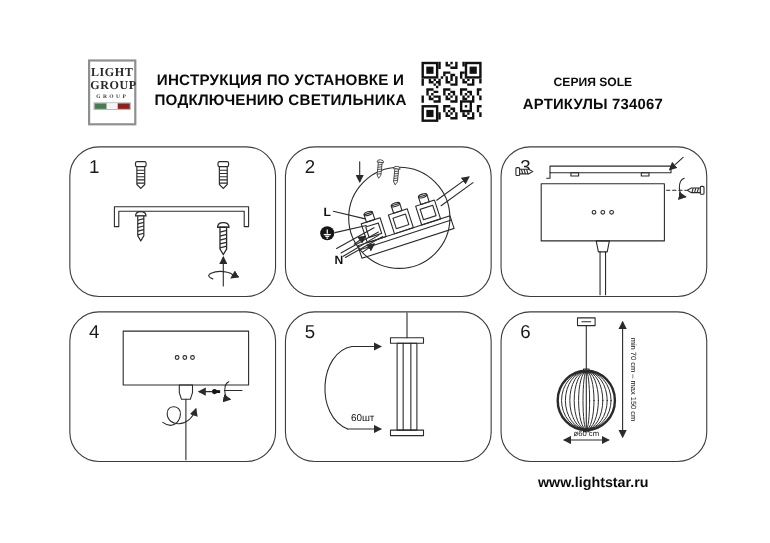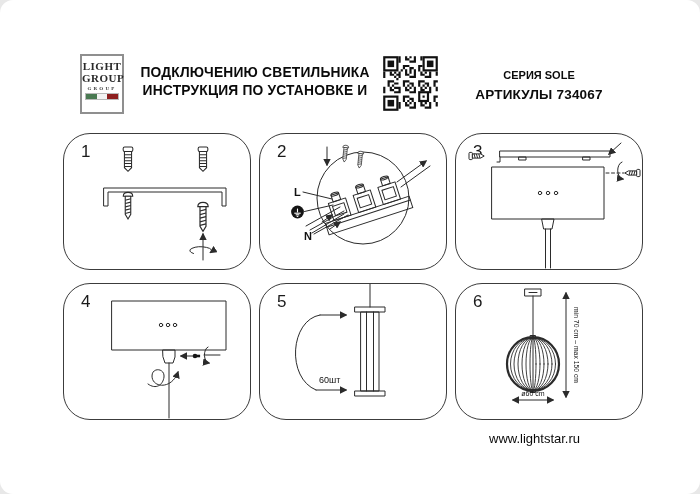--- a/index.html
+++ b/index.html
@@ -1,17 +1,17 @@
 <!DOCTYPE html>
 <html><head>
 <meta charset="utf-8">
 <style>
   html,body{margin:0;padding:0;background:#e8e8e8;}
   .page{position:relative;width:700px;height:494px;background:#ffffff;overflow:hidden;
-        font-family:"Liberation Sans",sans-serif;color:#0b0b0b;border-radius:13px;}
+        font-family:"Liberation Sans",sans-serif;color:#0b0b0b;}
   
   .logo{position:absolute;left:80px;top:54px;width:44px;height:60px;border:2px solid #8f8f8f;
         box-sizing:border-box;text-align:center;padding-top:4px;background:#fff;}
   .logo .l1{font-family:"Liberation Serif",serif;font-weight:700;font-size:11px;line-height:12px;letter-spacing:.5px;color:#2a2a2a;}
   .logo .l3{font-family:"Liberation Serif",serif;font-weight:700;font-size:5px;letter-spacing:2.2px;margin-top:2px;color:#3a3a3a;}
   .flag{margin:2px auto 0;width:32px;height:5px;border:1px solid #b9b9b9;display:flex;}
   .flag div{flex:1;}
   .title{position:absolute;left:118px;top:64px;width:274px;text-align:center;
          font-size:13.8px;font-weight:700;line-height:1.32;letter-spacing:.2px;color:#0a0a0a;}
   .qr{position:absolute;left:381px;top:54px;width:59px;height:59px;}
@@ -22,21 +22,21 @@
   .panel{position:absolute;width:188px;height:137px;border:1px solid #3c3c3c;border-radius:27px;
          box-sizing:border-box;background:#fff;}
   .panel-num{position:absolute;left:17px;top:8px;font-size:17px;font-weight:400;color:#1a1a1a;}
   .panel svg.draw{position:absolute;left:0;top:0;}
   .art{stroke:#2b2b2b;fill:none;stroke-width:1;stroke-linecap:round;stroke-linejoin:round;}
   svg text{font-family:"Liberation Sans",sans-serif;fill:#111;}
   .lbl{font-size:11px;font-weight:700;}
   .dim{font-size:6.8px;}
   .qty{font-size:9px;}
   
-  .footer{position:absolute;left:489px;top:431px;font-size:13px;font-weight:400;color:#0a0a0a;}
+  .footer{position:absolute;left:489px;top:431px;font-size:13px;font-weight:700;color:#0a0a0a;}
 </style>
 </head>
 <body>
 
 <div class="page">
 
   <svg width="0" height="0" style="position:absolute" aria-hidden="true">
     <defs>
       <marker id="ah" viewBox="0 0 8 8" markerWidth="7.5" markerHeight="7.5" refX="6.5" refY="4" orient="auto-start-reverse">
         <path d="M0,0 L8,4 L0,8 Z" fill="#2b2b2b"></path>
@@ -74,22 +74,22 @@
     <div class="l1">GROUP</div>
     <div class="l3">GROUP</div>
     <div class="flag">
       <div style="background:#4a7a52"></div>
         <div style="background:#f4f4f4"></div>
         <div style="background:#8e1f1f"></div>
     </div>
   </div>
 
   <div class="title">
+    <div>ИНСТРУКЦИЯ ПО УСТАНОВКЕ И</div>
     <div>ПОДКЛЮЧЕНИЮ СВЕТИЛЬНИКА</div>
-    <div>ИНСТРУКЦИЯ ПО УСТАНОВКЕ И</div>
   </div>
 
   <div class="qr">
     <svg id="qrsvg" viewBox="0 0 27 27" width="59" height="59">
       <rect x="0" y="0" width="27" height="27" fill="#fff"></rect>
       <g fill="#111">
         <rect x="1" y="1" width="7" height="7"></rect>
           <rect x="19" y="1" width="7" height="7"></rect>
           <rect x="1" y="19" width="7" height="7"></rect>
       </g>

